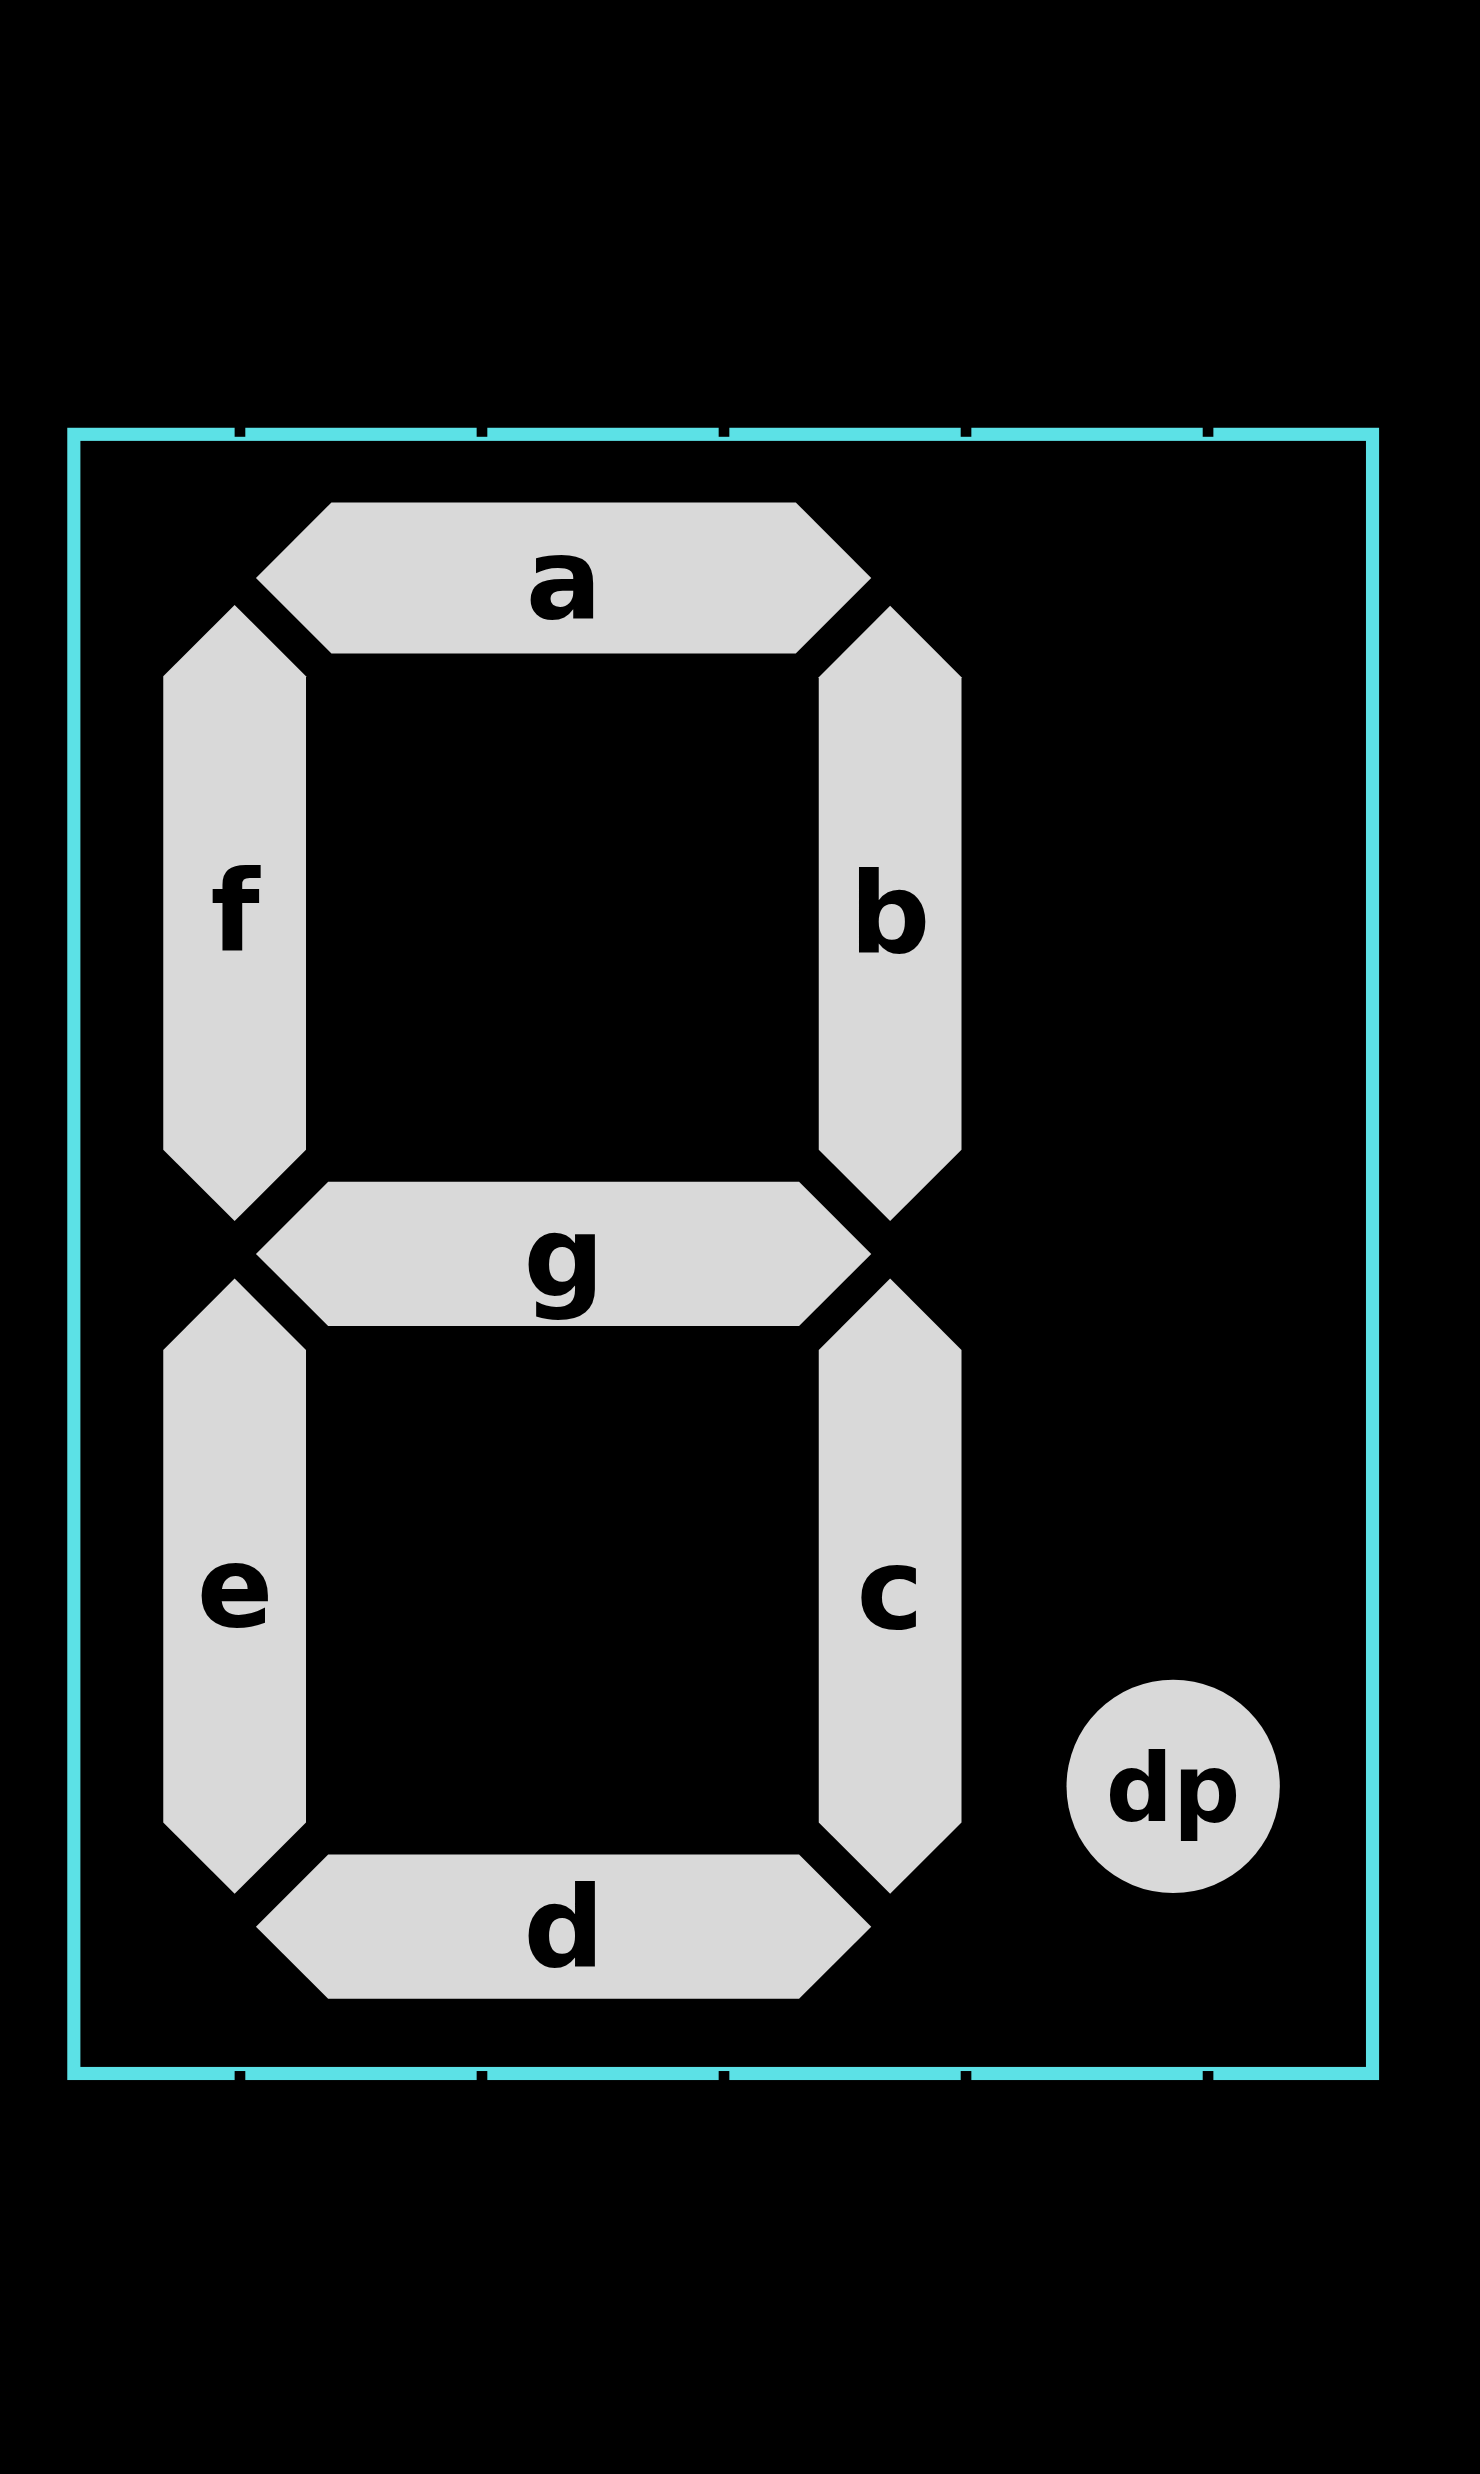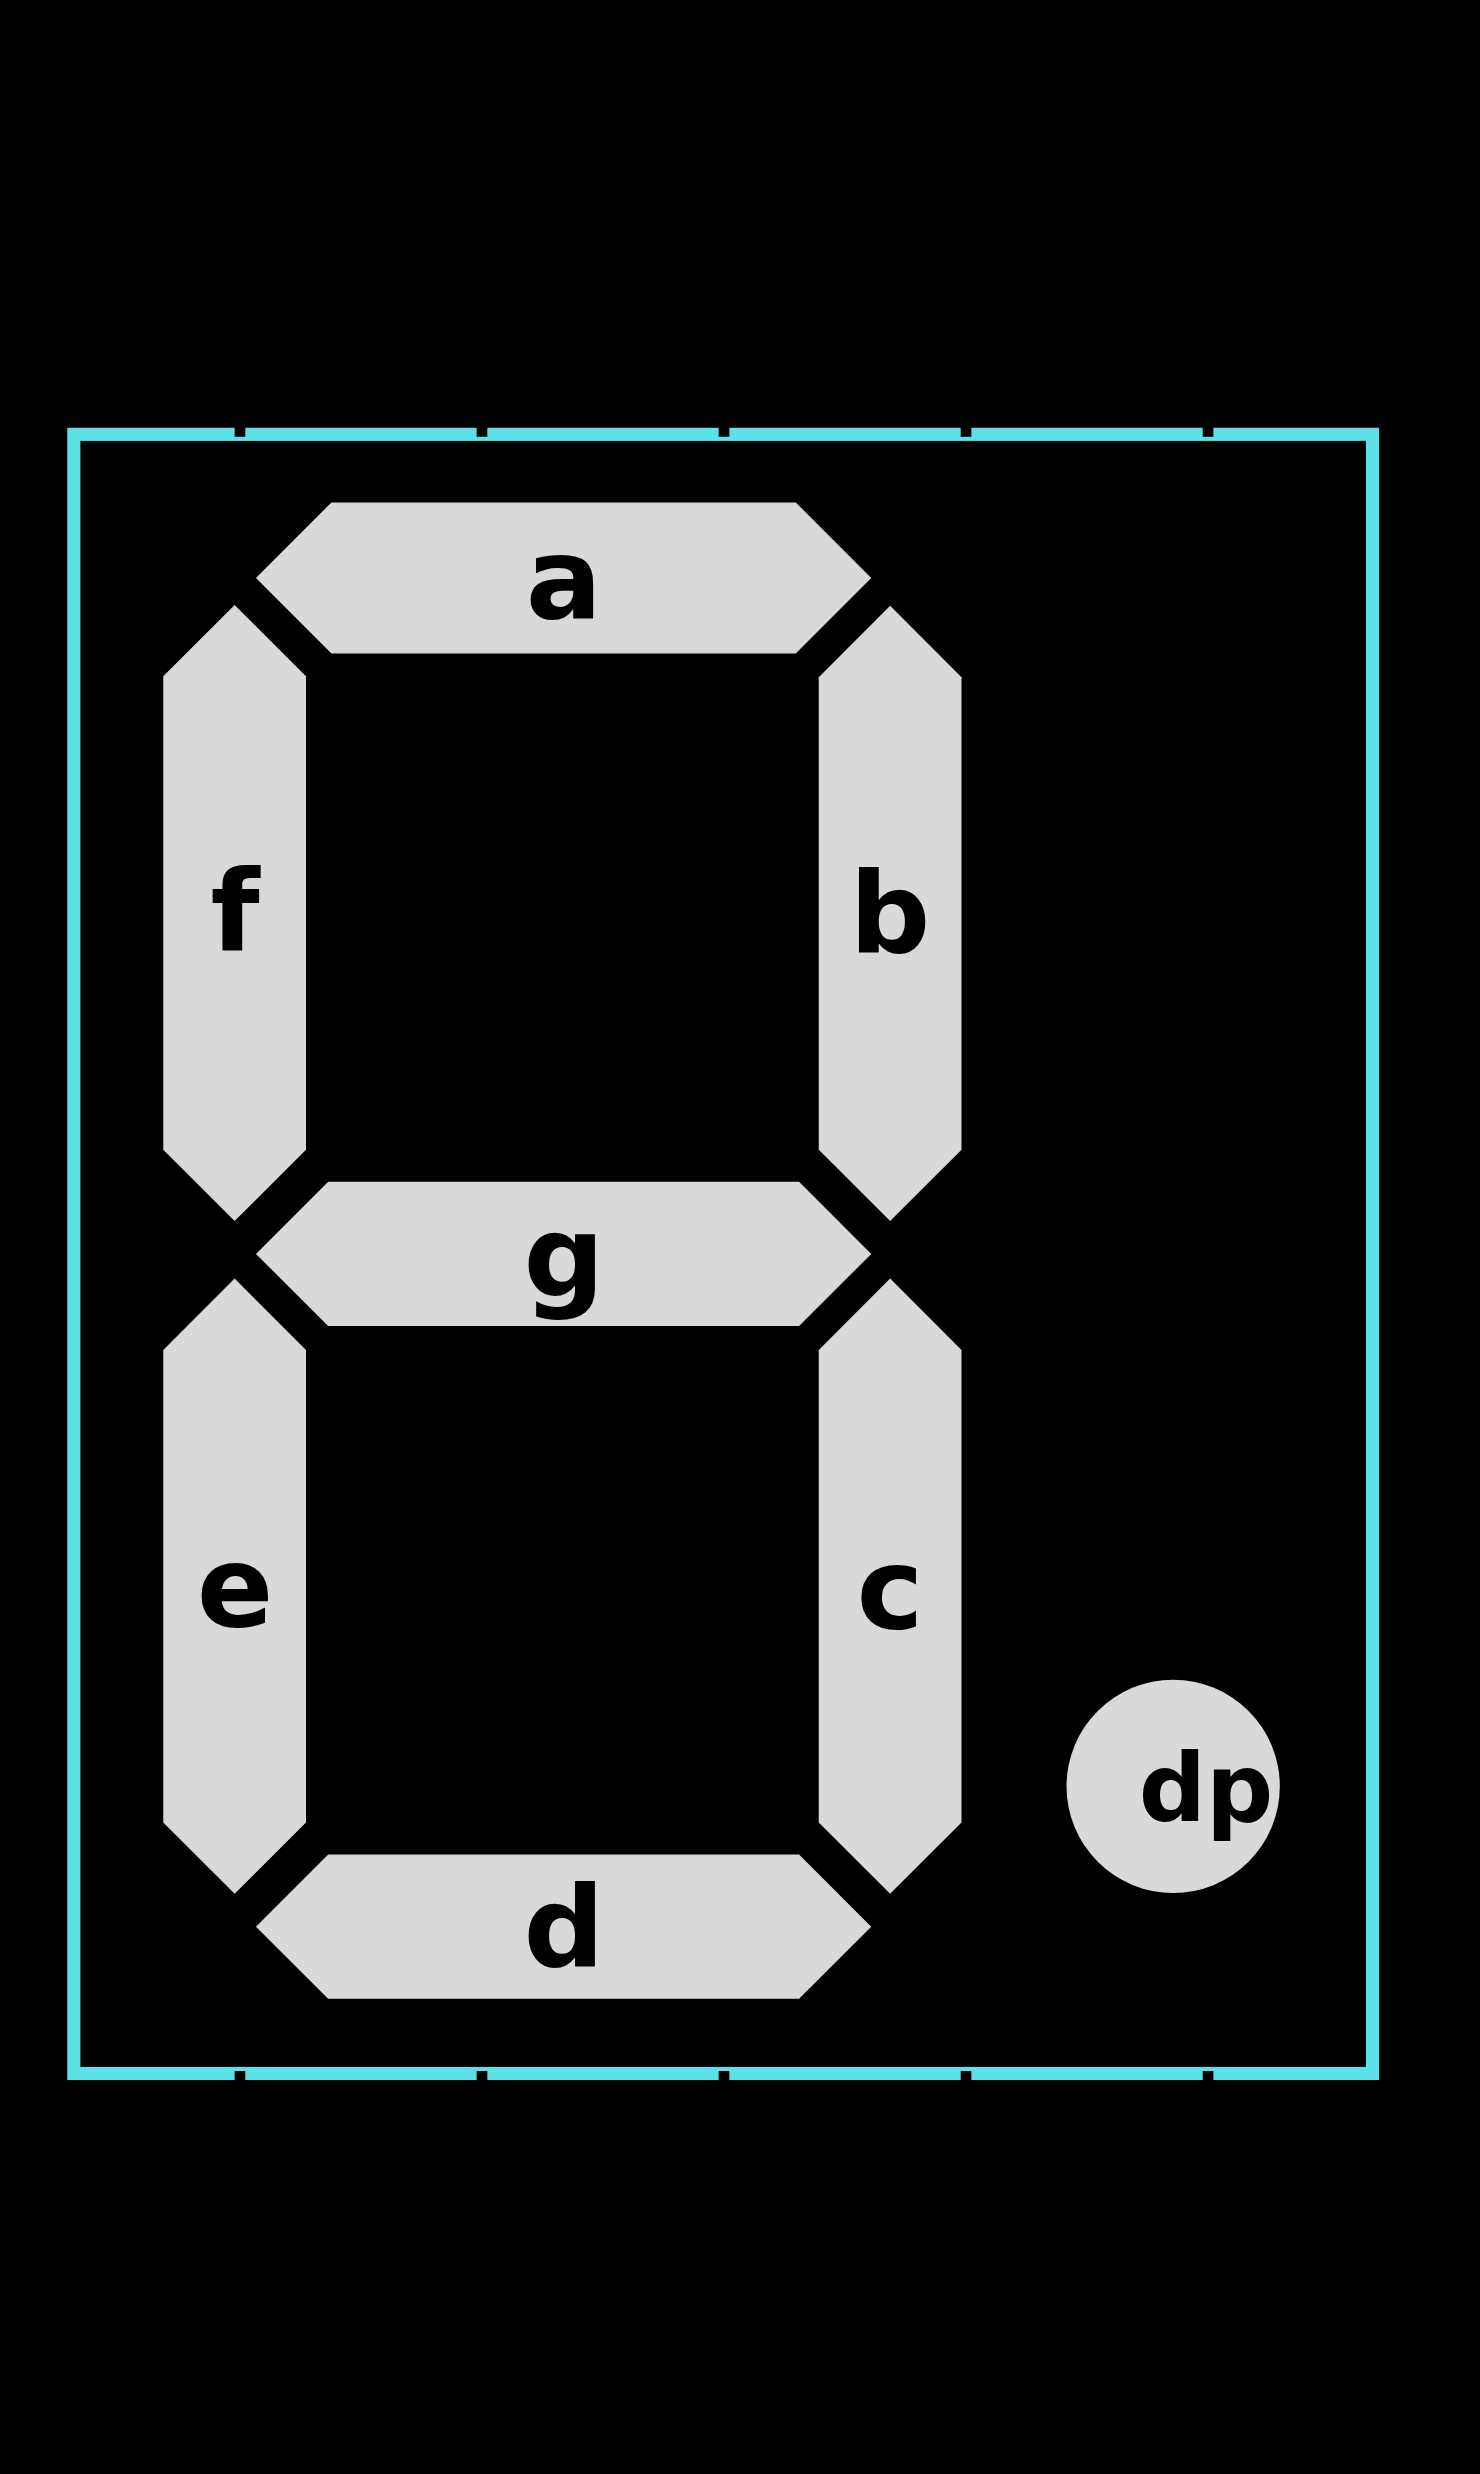--- a/index.html
+++ b/index.html
@@ -77,16 +77,16 @@
     <circle cx="1430" cy="2177" r="130" fill="#D9D9D9"></circle>
   </svg>
 
   <div class="seg-label" style="left:564px; top:579px;">a</div>
   <div class="seg-label" style="left:235px; top:911px;">f</div>
   <div class="seg-label" style="left:890px; top:913px;">b</div>
   <div class="seg-label" style="left:564px; top:1257px;">g</div>
   <div class="seg-label" style="left:235px; top:1587px;">e</div>
   <div class="seg-label" style="left:890px; top:1589px;">c</div>
   <div class="seg-label" style="left:564px; top:1927px;">d</div>
-  <div class="seg-label small" style="left:1206px; top:1789px;">dp</div>
+  <div class="seg-label small" style="left:1173px; top:1789px;">dp</div>
 
 </div>
 
 
 </body></html>

